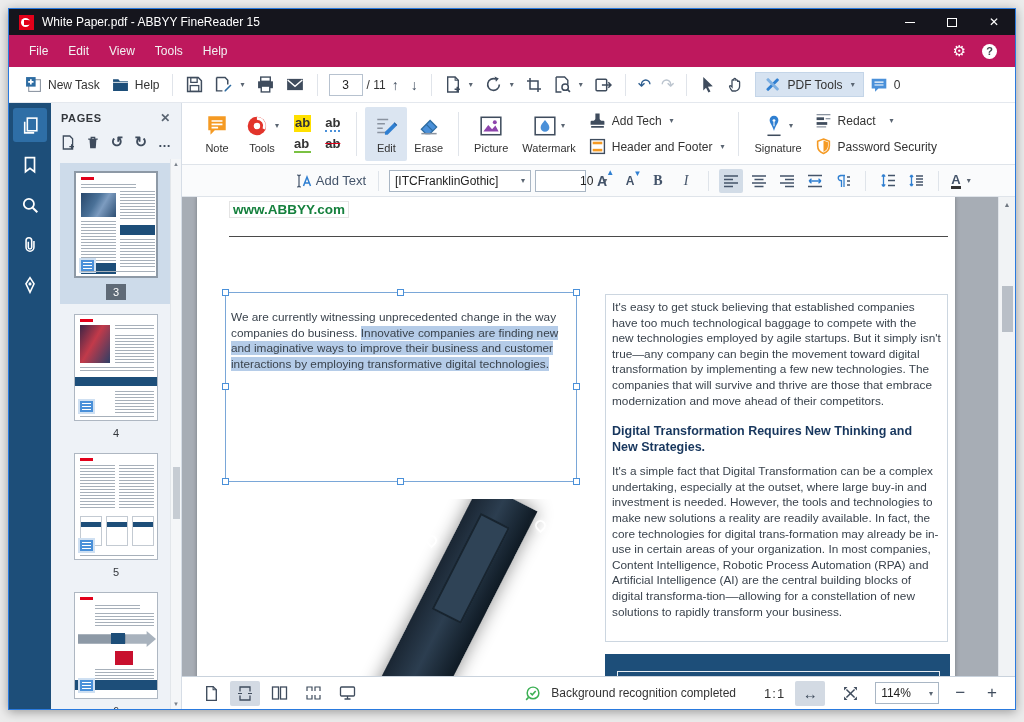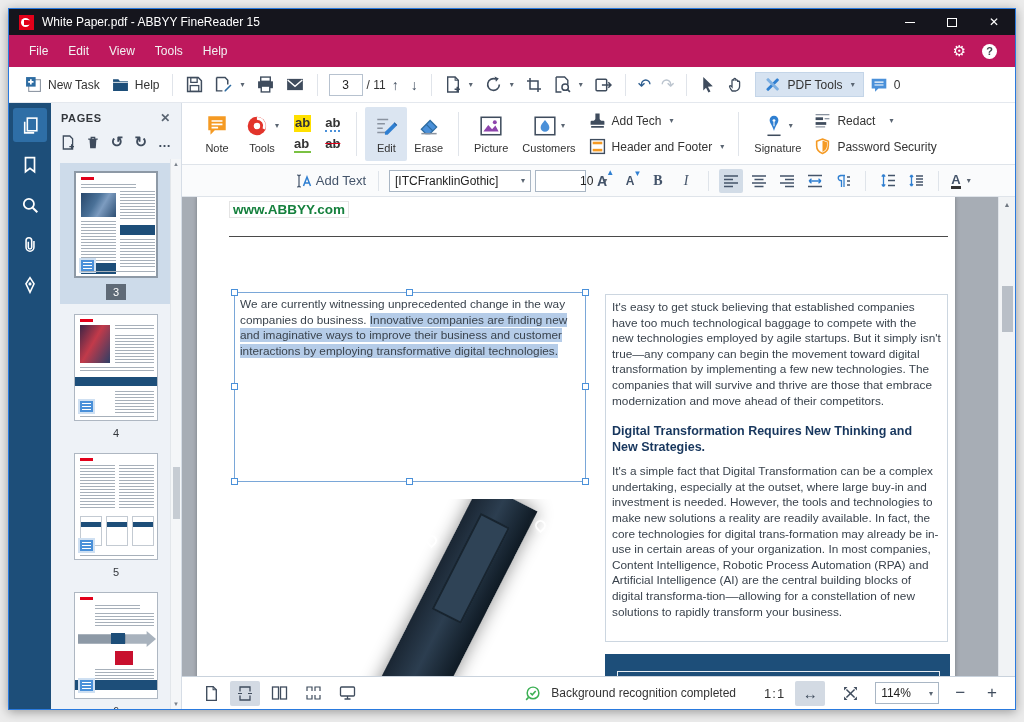--- a/index.html
+++ b/index.html
@@ -103,21 +103,21 @@
   .bold-g { font-weight:bold; font-size:14px; font-family:"Liberation Serif",serif; }
   .italic-g { font-style:italic; font-size:14px; font-family:"Liberation Serif",serif; }
   .fontcolor { font-weight:bold; font-size:13px; border-bottom:3px solid #333; line-height:13px; }
 
   
   .doc-area { flex:1; background:#a7adb5; position:relative; overflow:hidden; }
   .page { position:absolute; left:15px; top:0; width:758px; bottom:-30px; background:#fff; box-shadow:0 0 4px rgba(0,0,0,.3); }
   .site-link { position:absolute; left:32px; top:4px; color:#15803d; font-weight:bold; font-size:13.5px; border:1px solid #e4e4e4; padding:0 3px; }
   .rule { position:absolute; left:32px; width:719px; top:39px; height:1px; background:#4a4a4a; }
   .doc-heading { position:absolute; left:32px; top:53px; font-size:17.5px; font-weight:bold; color:#3c4a57; border:1px solid #e6e6e6; padding:1px 4px; white-space:nowrap; }
-  .sel-box { position:absolute; left:28px; top:95px; width:352px; height:190px; border:1px solid #7aa7d8; padding:4px 5px;margin-left:9px; }
+  .sel-box { position:absolute; left:28px; top:95px; width:352px; height:190px; border:1px solid #7aa7d8; padding:17px 5px; }
   .handle { position:absolute; width:7px; height:7px; background:#fff; border:1.5px solid #4a90d9; }
   .doc-p { font-size:11.8px; line-height:15.6px; color:#3a434d; }
   .hl-sel { background:#b5cce8; }
   .photo { position:absolute; left:0; top:302px; width:375px; height:210px;
       background:
         radial-gradient(3px 3px at 18% 78%, rgba(255,190,120,.9), transparent 60%),
         radial-gradient(3px 3px at 55% 62%, rgba(255,200,140,.8), transparent 60%),
         radial-gradient(4px 4px at 70% 88%, rgba(255,170,100,.8), transparent 60%),
         linear-gradient(115deg, transparent 38%, rgba(255,255,255,.55) 44%, transparent 50%),
         linear-gradient(62deg, transparent 28%, rgba(255,255,255,.5) 34%, transparent 40%),
@@ -481,21 +481,21 @@
           <span>Picture</span>
         </div>
         <div class="big-btn">
           <div class="big-row">
             <svg width="24" height="24" viewBox="0 0 22 22">
                 <rect x="2" y="3" width="18" height="16" fill="#fff" stroke="#3f4c5d" stroke-width="1.4"></rect>
                 <path d="M11 5.5c2.4 3 4 4.8 4 6.8a4 4 0 0 1-8 0c0-2 1.6-3.8 4-6.8z" fill="#4a90d9"></path>
               </svg>
             <span class="caret">▾</span>
           </div>
-          <span>Customers</span>
+          <span>Watermark</span>
         </div>
         <div class="stack2">
           <div class="stack-row">
             <svg width="17" height="17" viewBox="0 0 16 16">
                 <path d="M6 1.5h4V6c0 1 .6 1.6 1.6 2.2h1.9a1 1 0 0 1 1 1V12H1.5V9.2a1 1 0 0 1 1-1h1.9C5.4 7.6 6 7 6 6z" fill="#3f4c5d"></path>
                 <path d="M2 14h12" stroke="#3f4c5d" stroke-width="1.6"></path>
               </svg>
             <span>Add Tech</span>
             <span class="caret">▾</span>
           </div>

